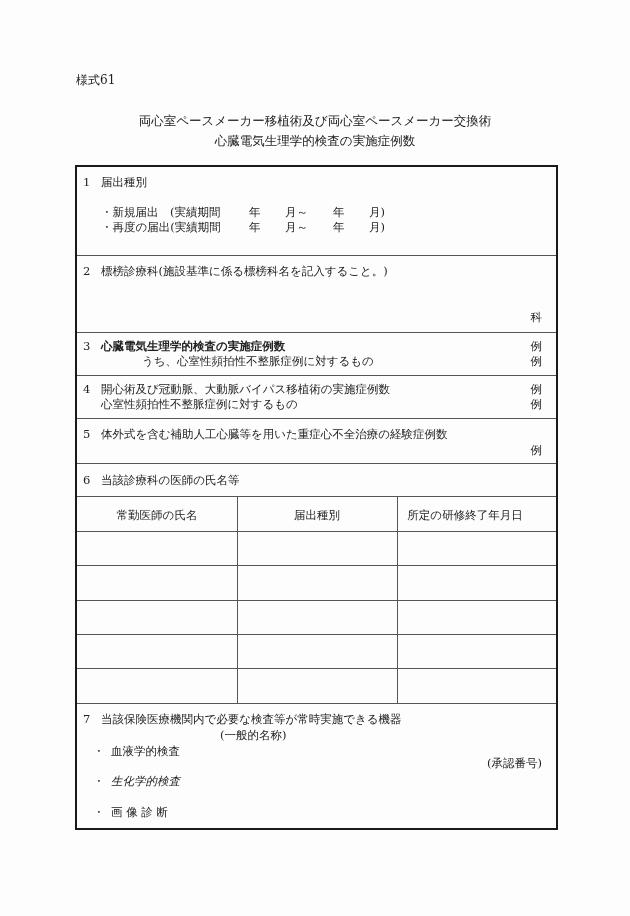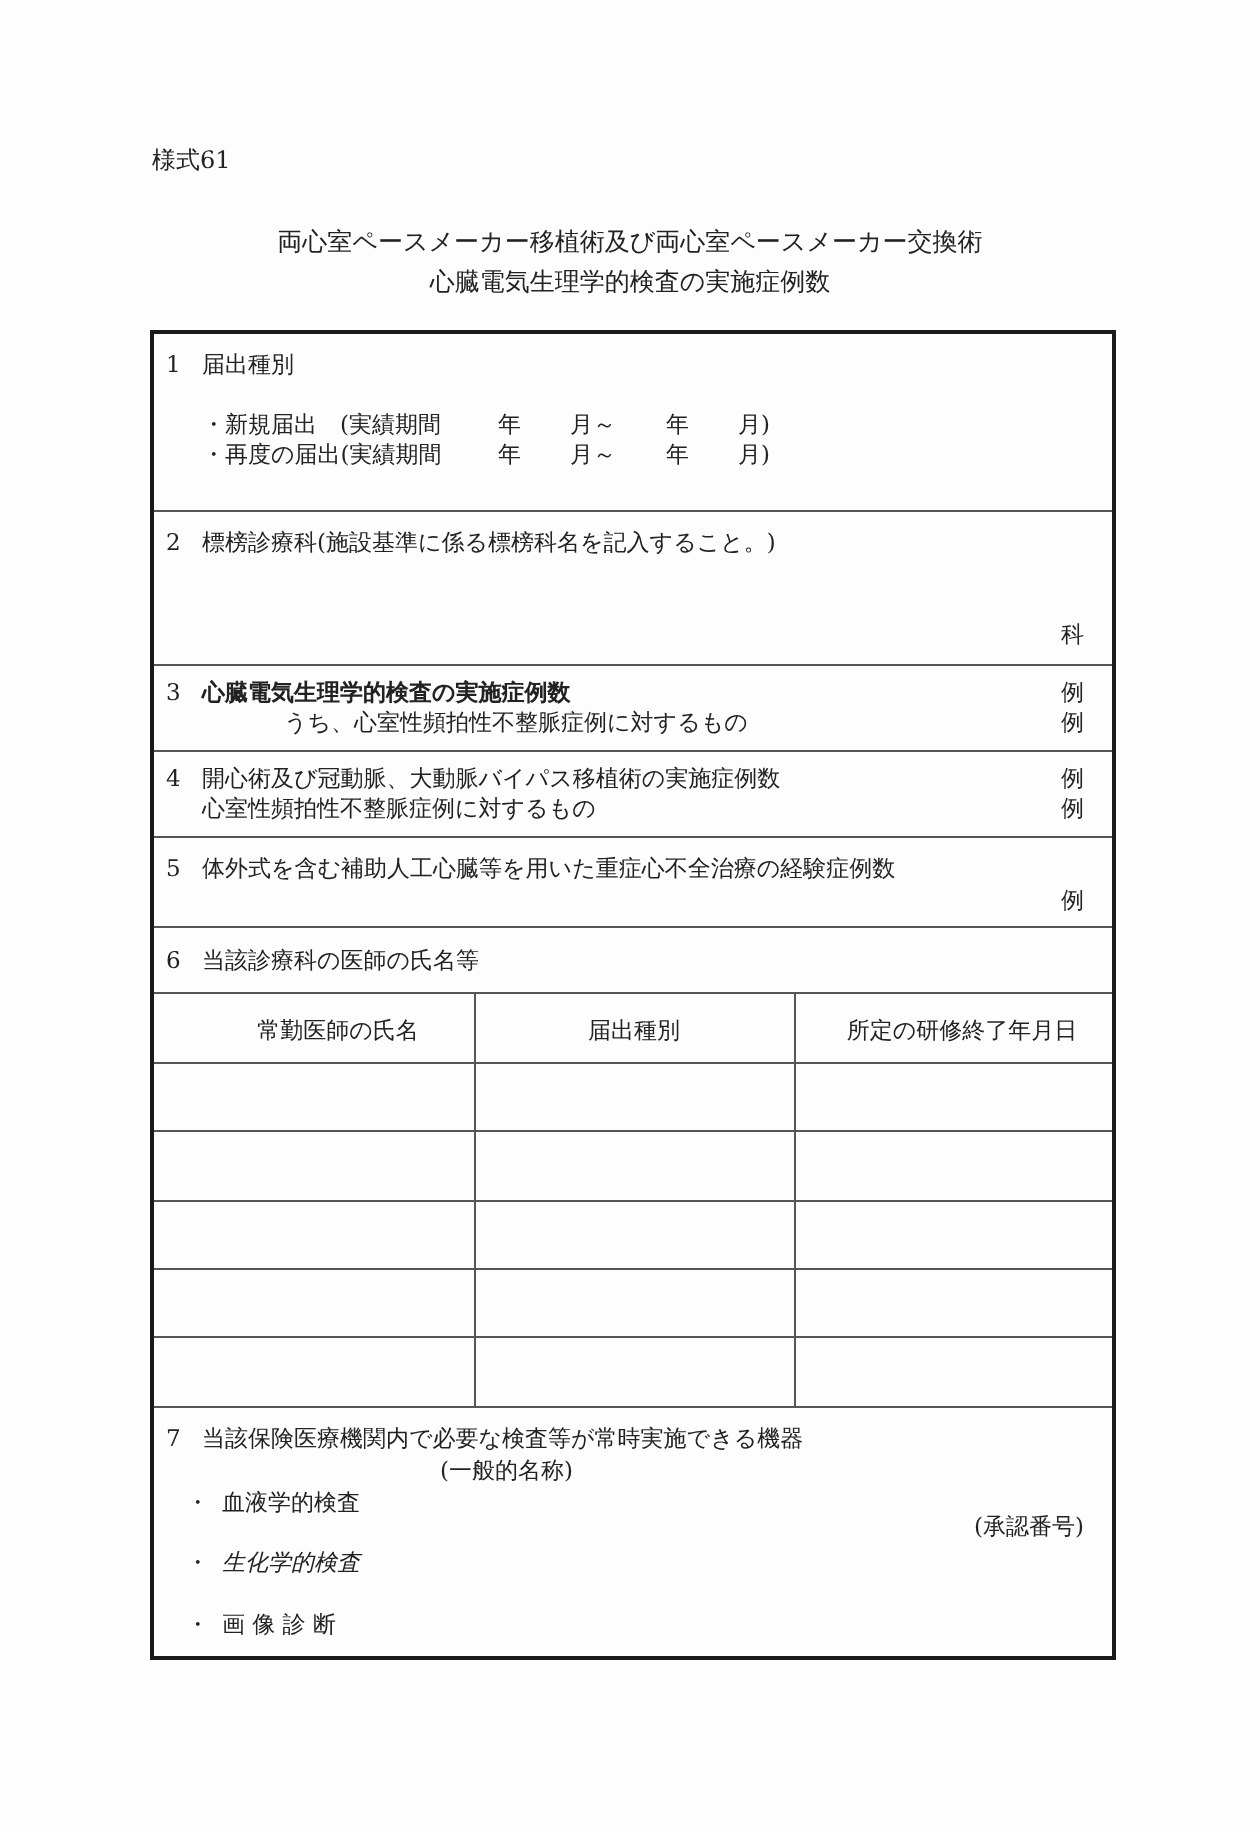--- a/index.html
+++ b/index.html
@@ -82,23 +82,23 @@
   </div>
   <div class="hline" style="top:296px;"></div>
 
   <div>
     <span class="txt" style="left:6px;top:306px;">6</span>
     <span class="txt" style="left:24px;top:306px;">当該診療科の医師の氏名等</span>
   </div>
   <div class="hline" style="top:329px;"></div>
 
   <div>
-    <div class="th" style="left:0;width:160px;top:341px;margin-left:12px;">常勤医師の氏名</div>
+    <div class="th" style="left:0;width:160px;top:341px;">常勤医師の氏名</div>
     <div class="th" style="left:160px;width:160px;top:341px;">届出種別</div>
-    <div class="th" style="left:336px;width:136px;top:341px;">所定の研修終了年月日</div>
+    <div class="th" style="left:320px;width:136px;top:341px;">所定の研修終了年月日</div>
 
     <div class="hline" style="top:364px;"></div>
     <div class="hline" style="top:398px;"></div>
     <div class="hline" style="top:433px;"></div>
     <div class="hline" style="top:467px;"></div>
     <div class="hline" style="top:501px;"></div>
 
     <div class="vline" style="left:160px;top:329px;height:207px;"></div>
     <div class="vline" style="left:320px;top:329px;height:207px;"></div>
 

